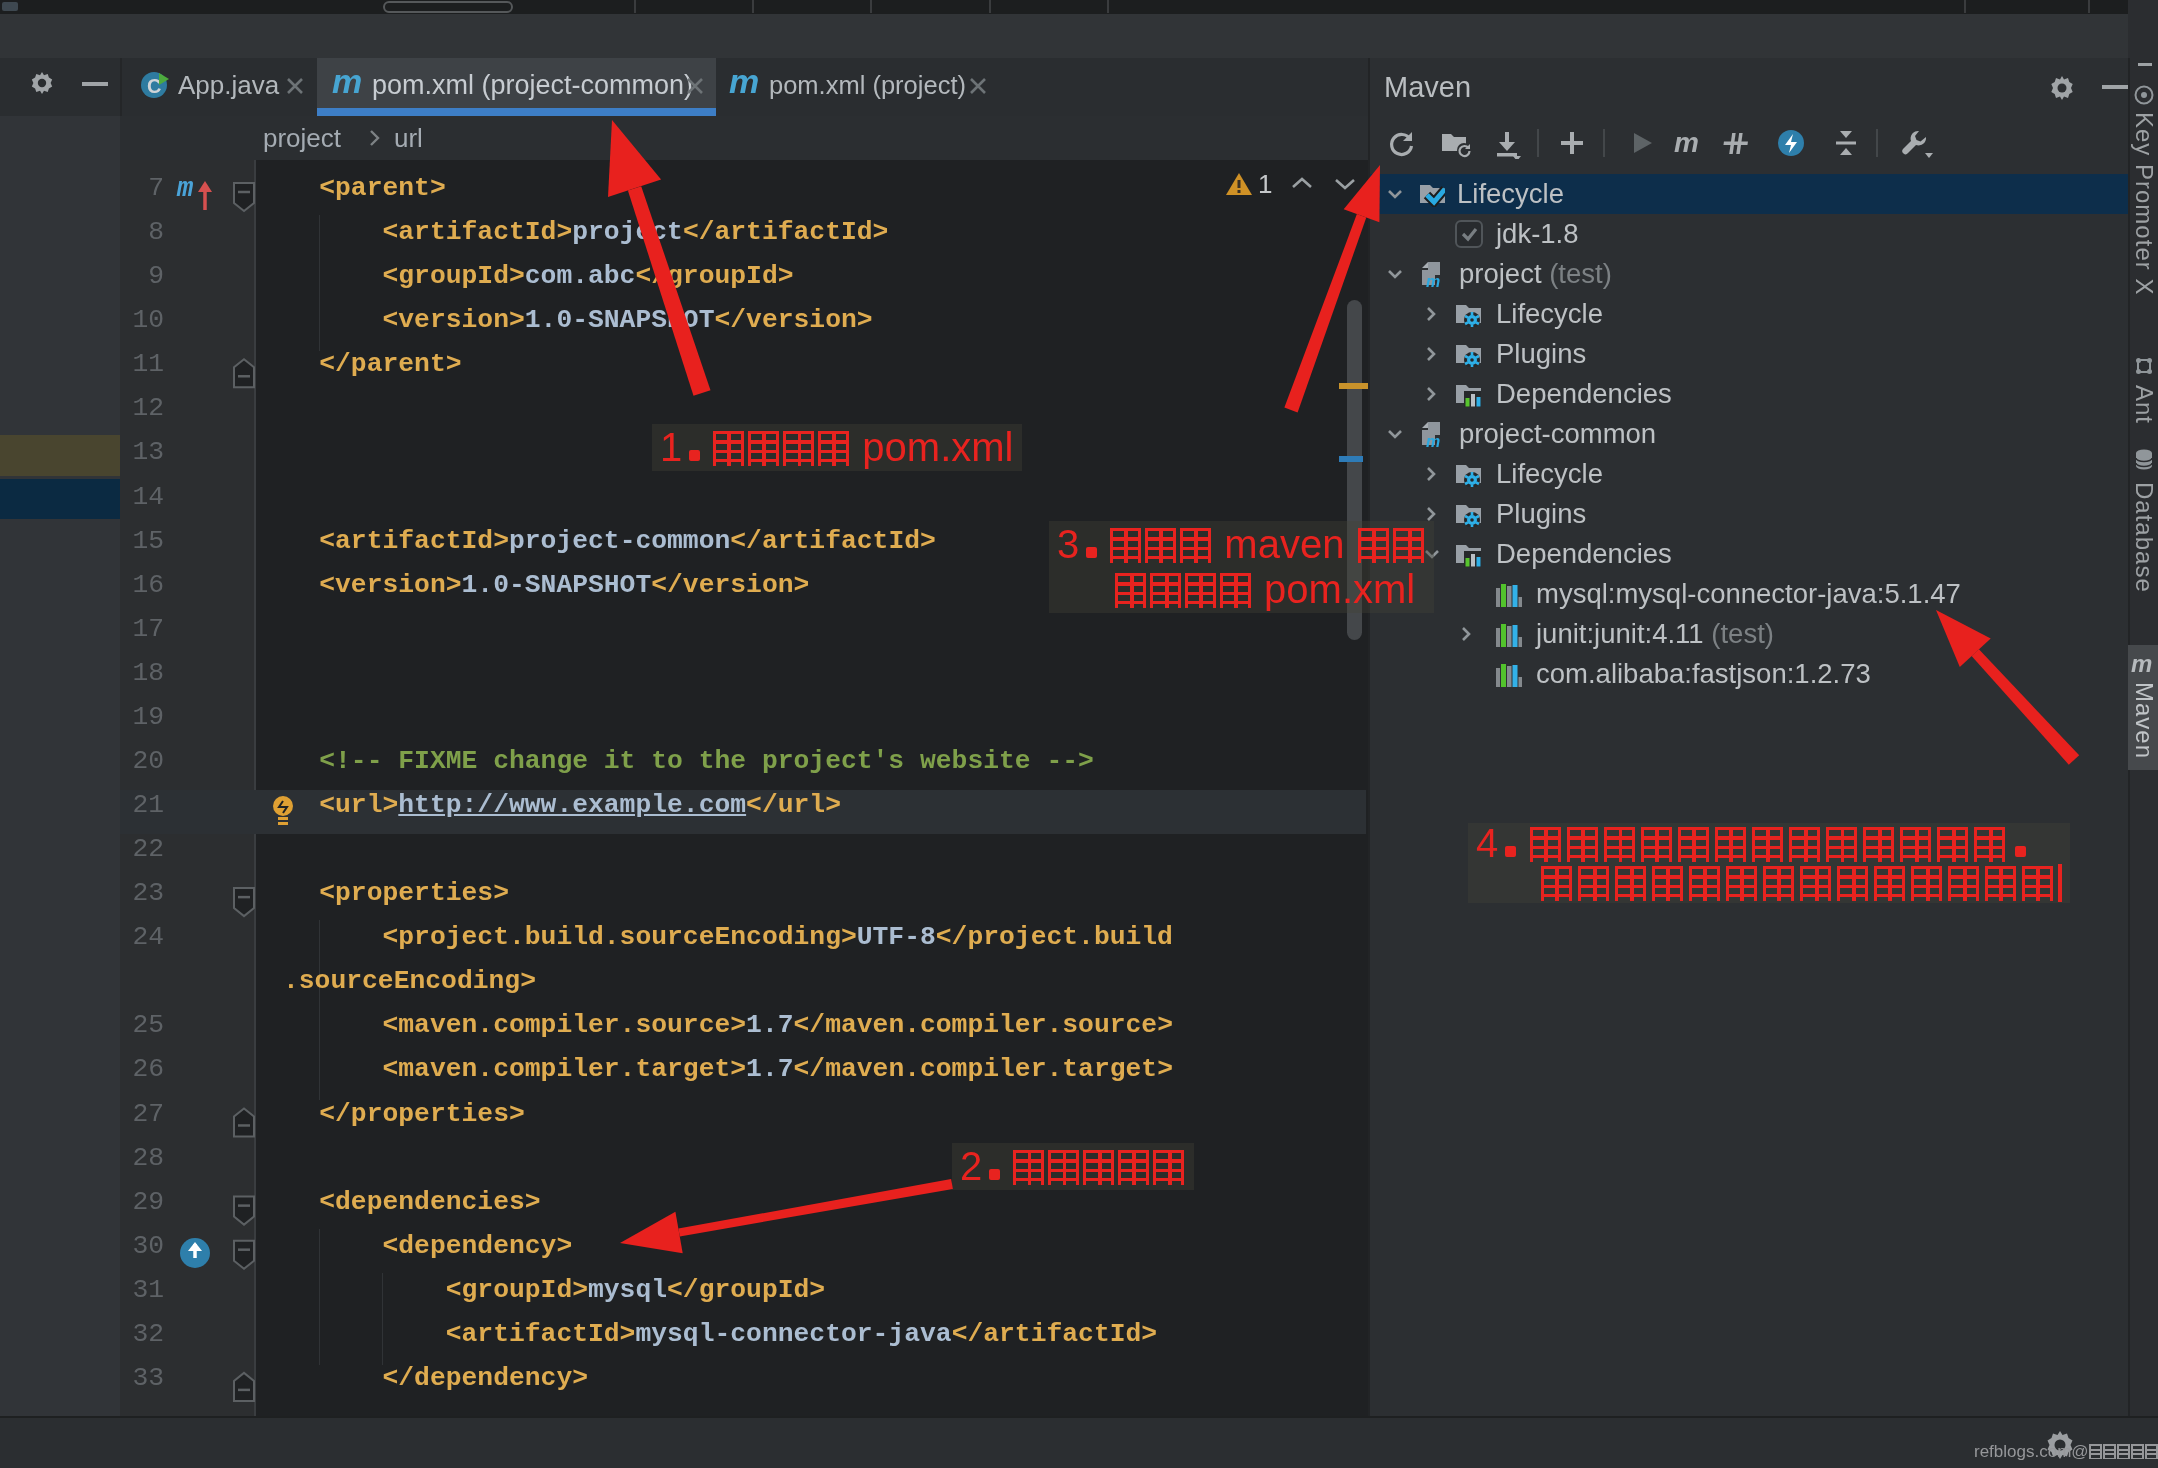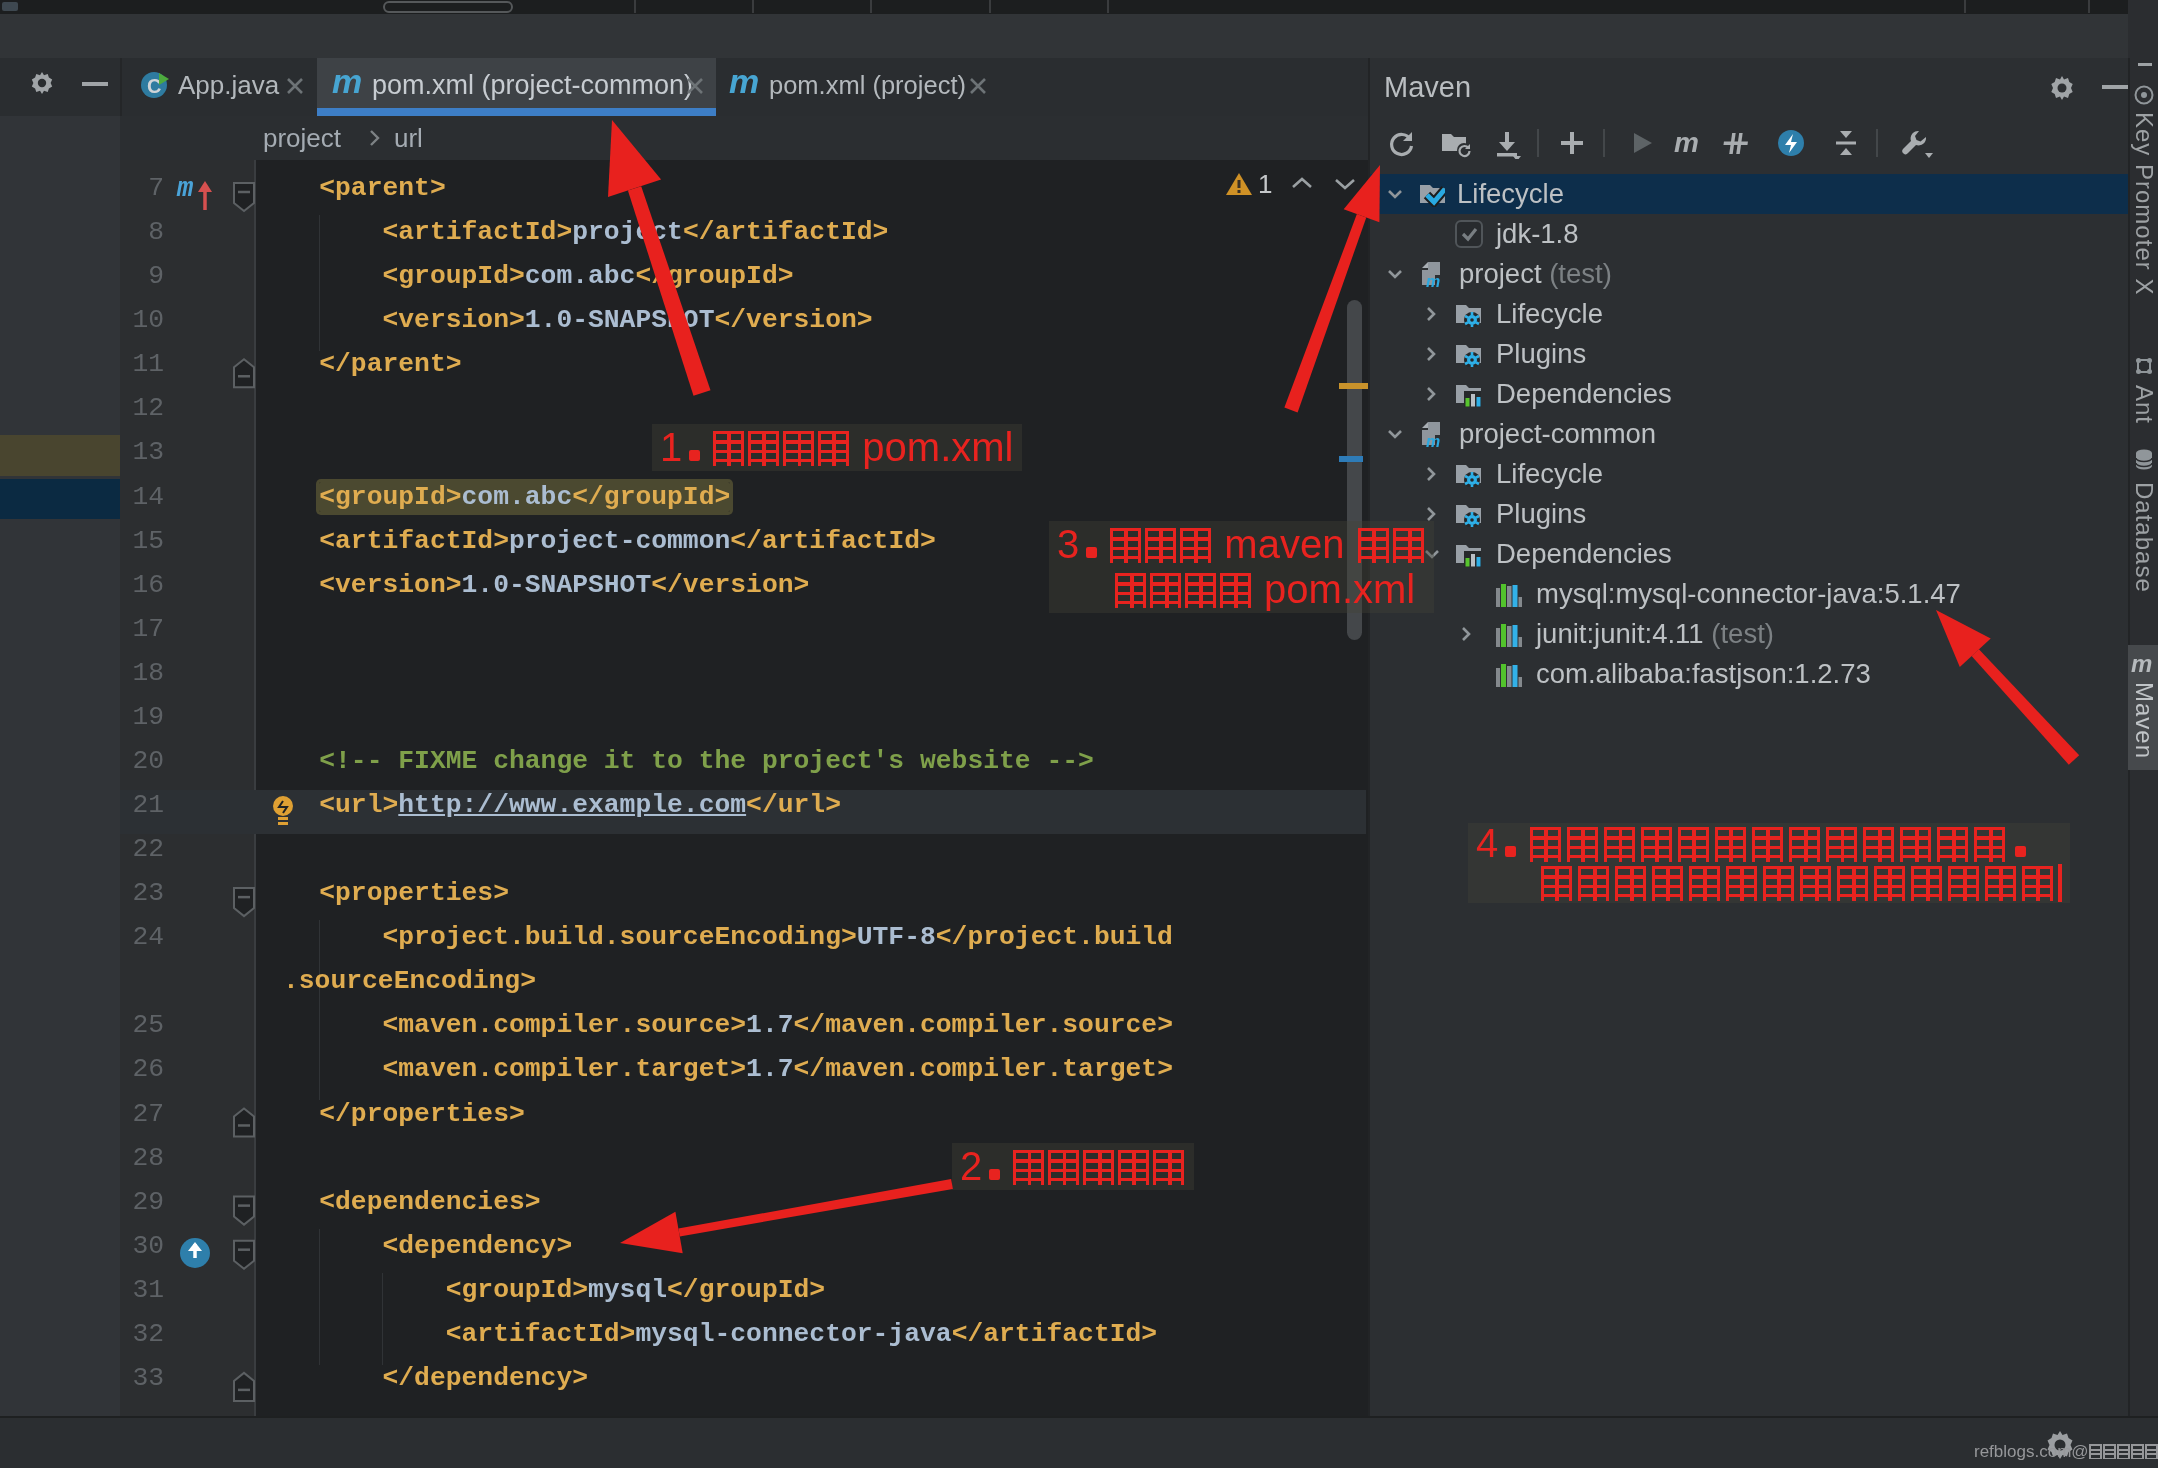--- a/index.html
+++ b/index.html
@@ -112,21 +112,20 @@
       <div class="num" style="top:1186.6px">29</div>
       <div class="num" style="top:1230.7px">30</div>
       <div class="num" style="top:1274.8px">31</div>
       <div class="num" style="top:1318.8px">32</div>
       <div class="num" style="top:1362.9px">33</div>
   <div class="crow" style="top:173.0px">    <span class="tg">&lt;parent&gt;</span></div>
       <div class="crow" style="top:217.1px">        <span class="tg">&lt;artifactId&gt;</span><span class="tx">project</span><span class="tg">&lt;/artifactId&gt;</span></div>
       <div class="crow" style="top:261.1px">        <span class="tg">&lt;groupId&gt;</span><span class="tx">com.abc</span><span class="tg">&lt;/groupId&gt;</span></div>
       <div class="crow" style="top:305.2px">        <span class="tg">&lt;version&gt;</span><span class="tx">1.0-SNAPSHOT</span><span class="tg">&lt;/version&gt;</span></div>
       <div class="crow" style="top:349.3px">    <span class="tg">&lt;/parent&gt;</span></div>
-      <div class="crow" style="top:481.5px">    <span class="hl"><span class="tg">&lt;groupId&gt;</span><span class="tx">com.abc</span><span class="tg">&lt;/groupId&gt;</span></span></div>
       <div class="crow" style="top:525.6px">    <span class="tg">&lt;artifactId&gt;</span><span class="tx">project-common</span><span class="tg">&lt;/artifactId&gt;</span></div>
       <div class="crow" style="top:569.6px">    <span class="tg">&lt;version&gt;</span><span class="tx">1.0-SNAPSHOT</span><span class="tg">&lt;/version&gt;</span></div>
       <div class="crow" style="top:745.9px">    <span class="cm">&lt;!-- FIXME change it to the project's website --&gt;</span></div>
       <div class="crow" style="top:790.0px">    <span class="tg">&lt;url&gt;</span><span class="tx und">http://www.example.com</span><span class="tg">&lt;/url&gt;</span></div>
       <div class="crow" style="top:878.1px">    <span class="tg">&lt;properties&gt;</span></div>
       <div class="crow" style="top:922.2px">        <span class="tg">&lt;project.build.sourceEncoding&gt;</span><span class="tx">UTF-8</span><span class="tg">&lt;/project.build</span></div>
       <div class="crow" style="top:966.3px;left:283px"><span class="tg">.sourceEncoding&gt;</span></div>
       <div class="crow" style="top:1010.3px">        <span class="tg">&lt;maven.compiler.source&gt;</span><span class="tx">1.7</span><span class="tg">&lt;/maven.compiler.source&gt;</span></div>
       <div class="crow" style="top:1054.4px">        <span class="tg">&lt;maven.compiler.target&gt;</span><span class="tx">1.7</span><span class="tg">&lt;/maven.compiler.target&gt;</span></div>
       <div class="crow" style="top:1098.5px">    <span class="tg">&lt;/properties&gt;</span></div>

